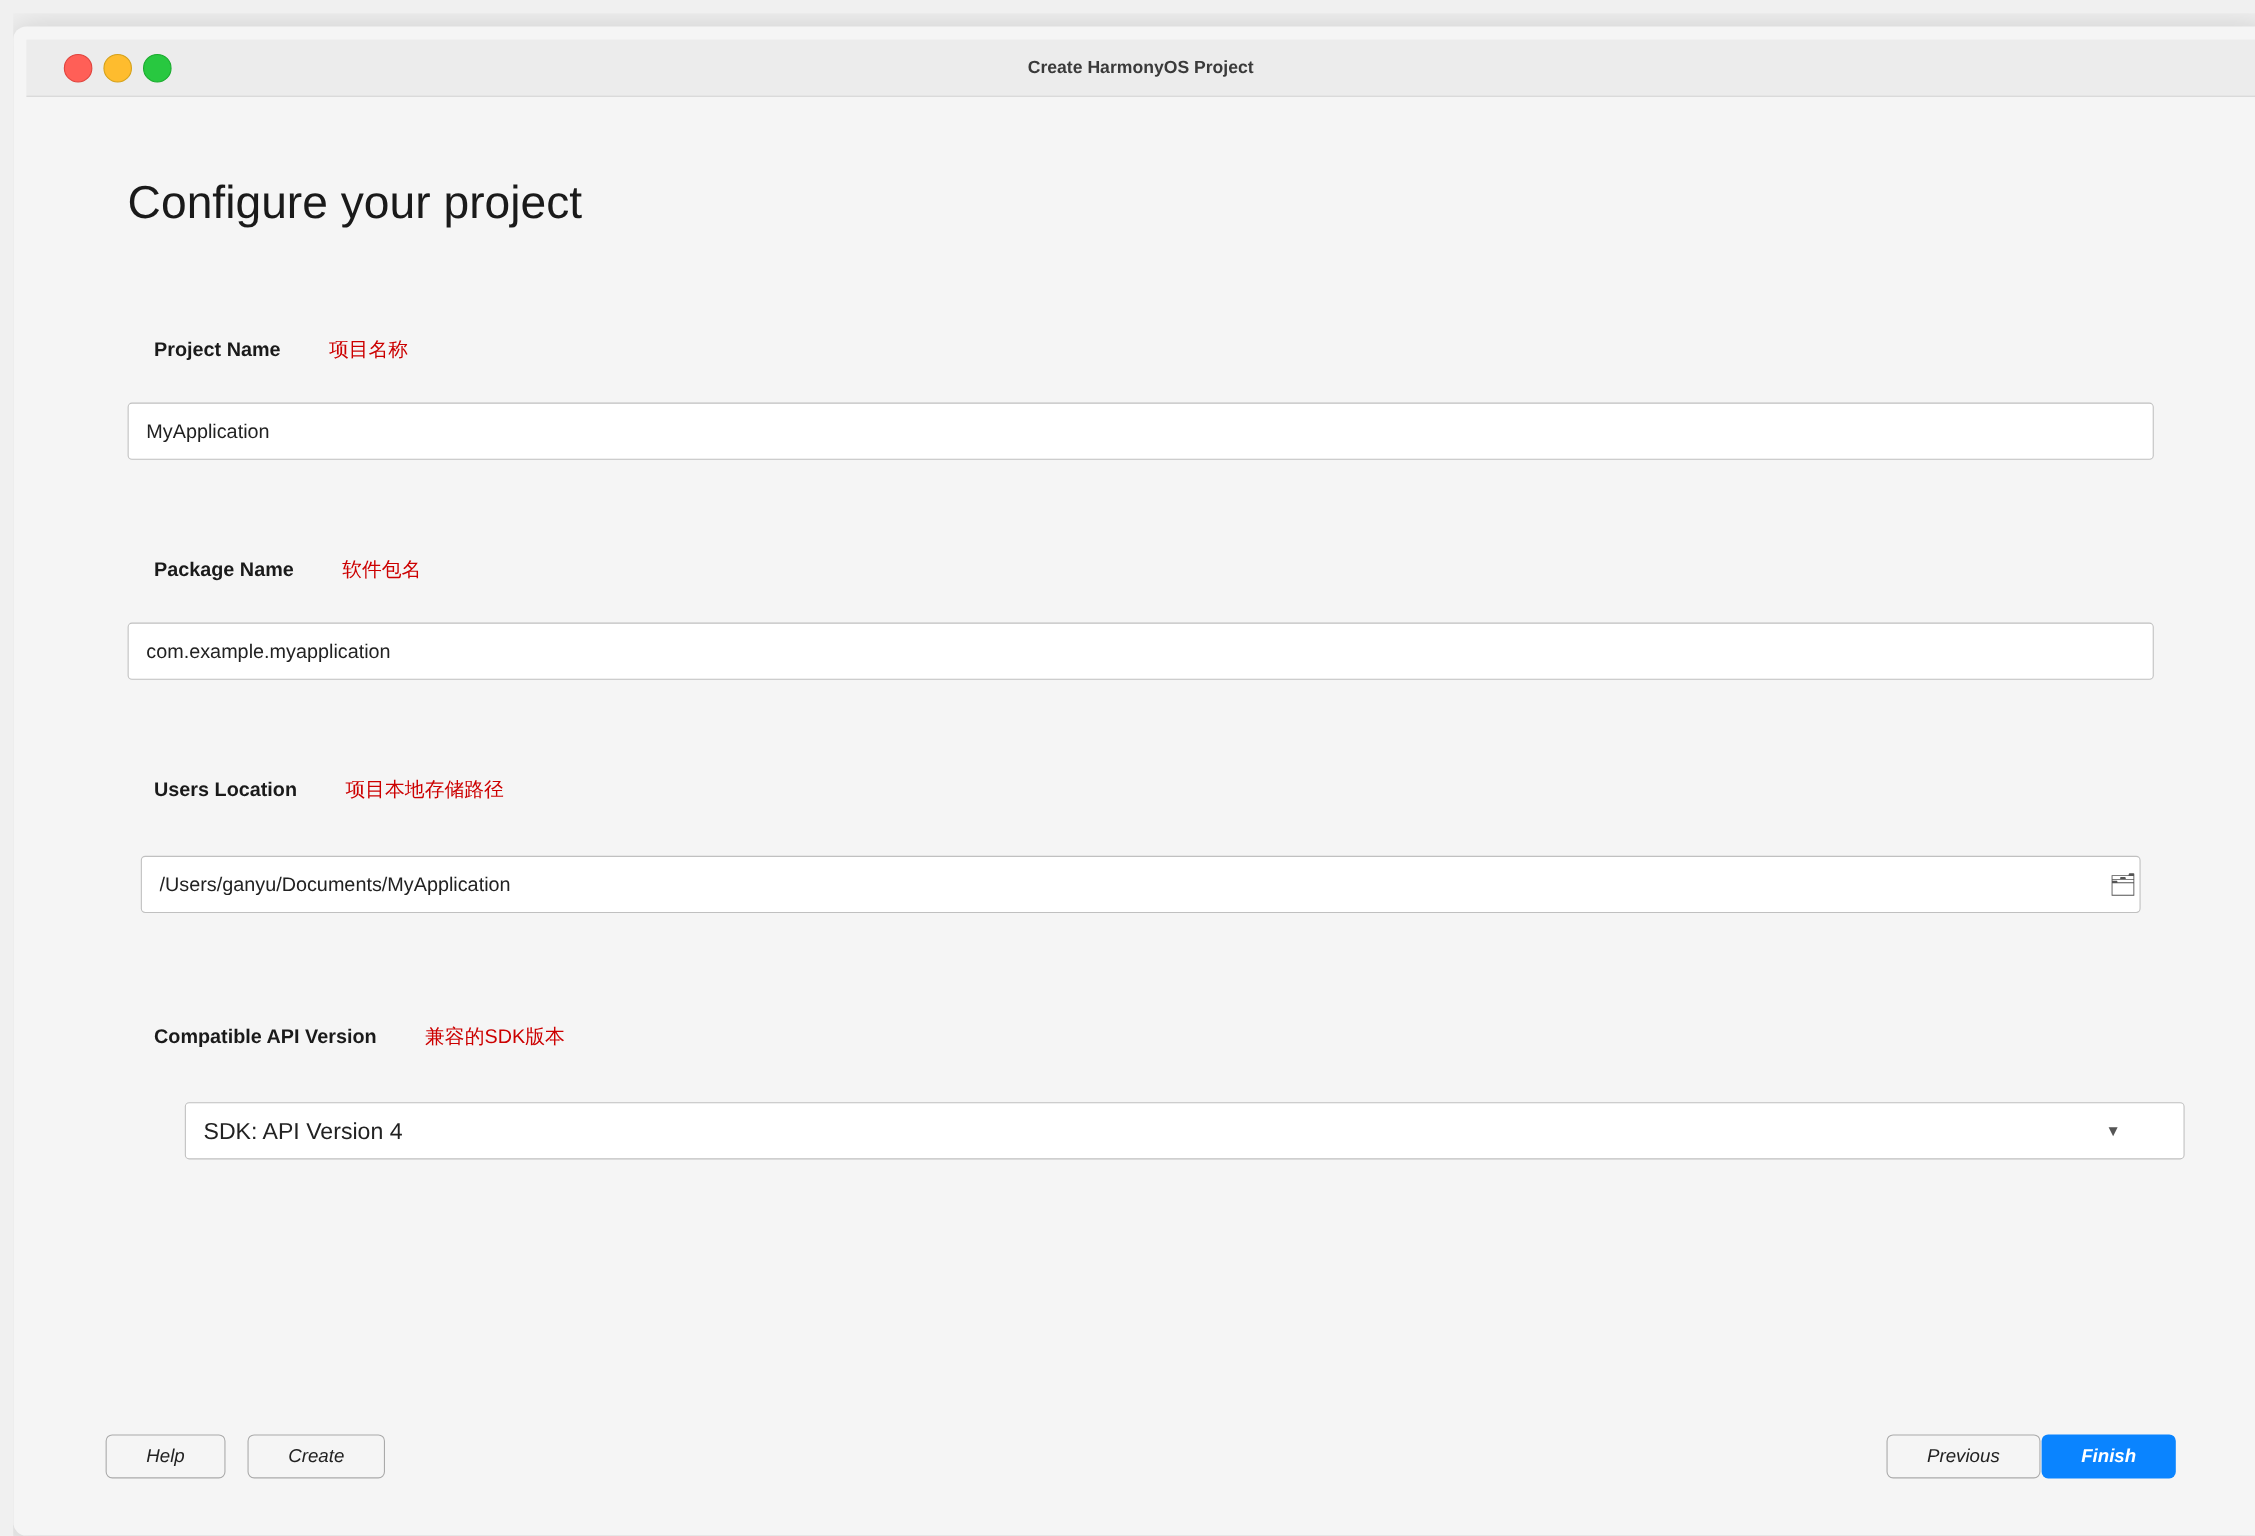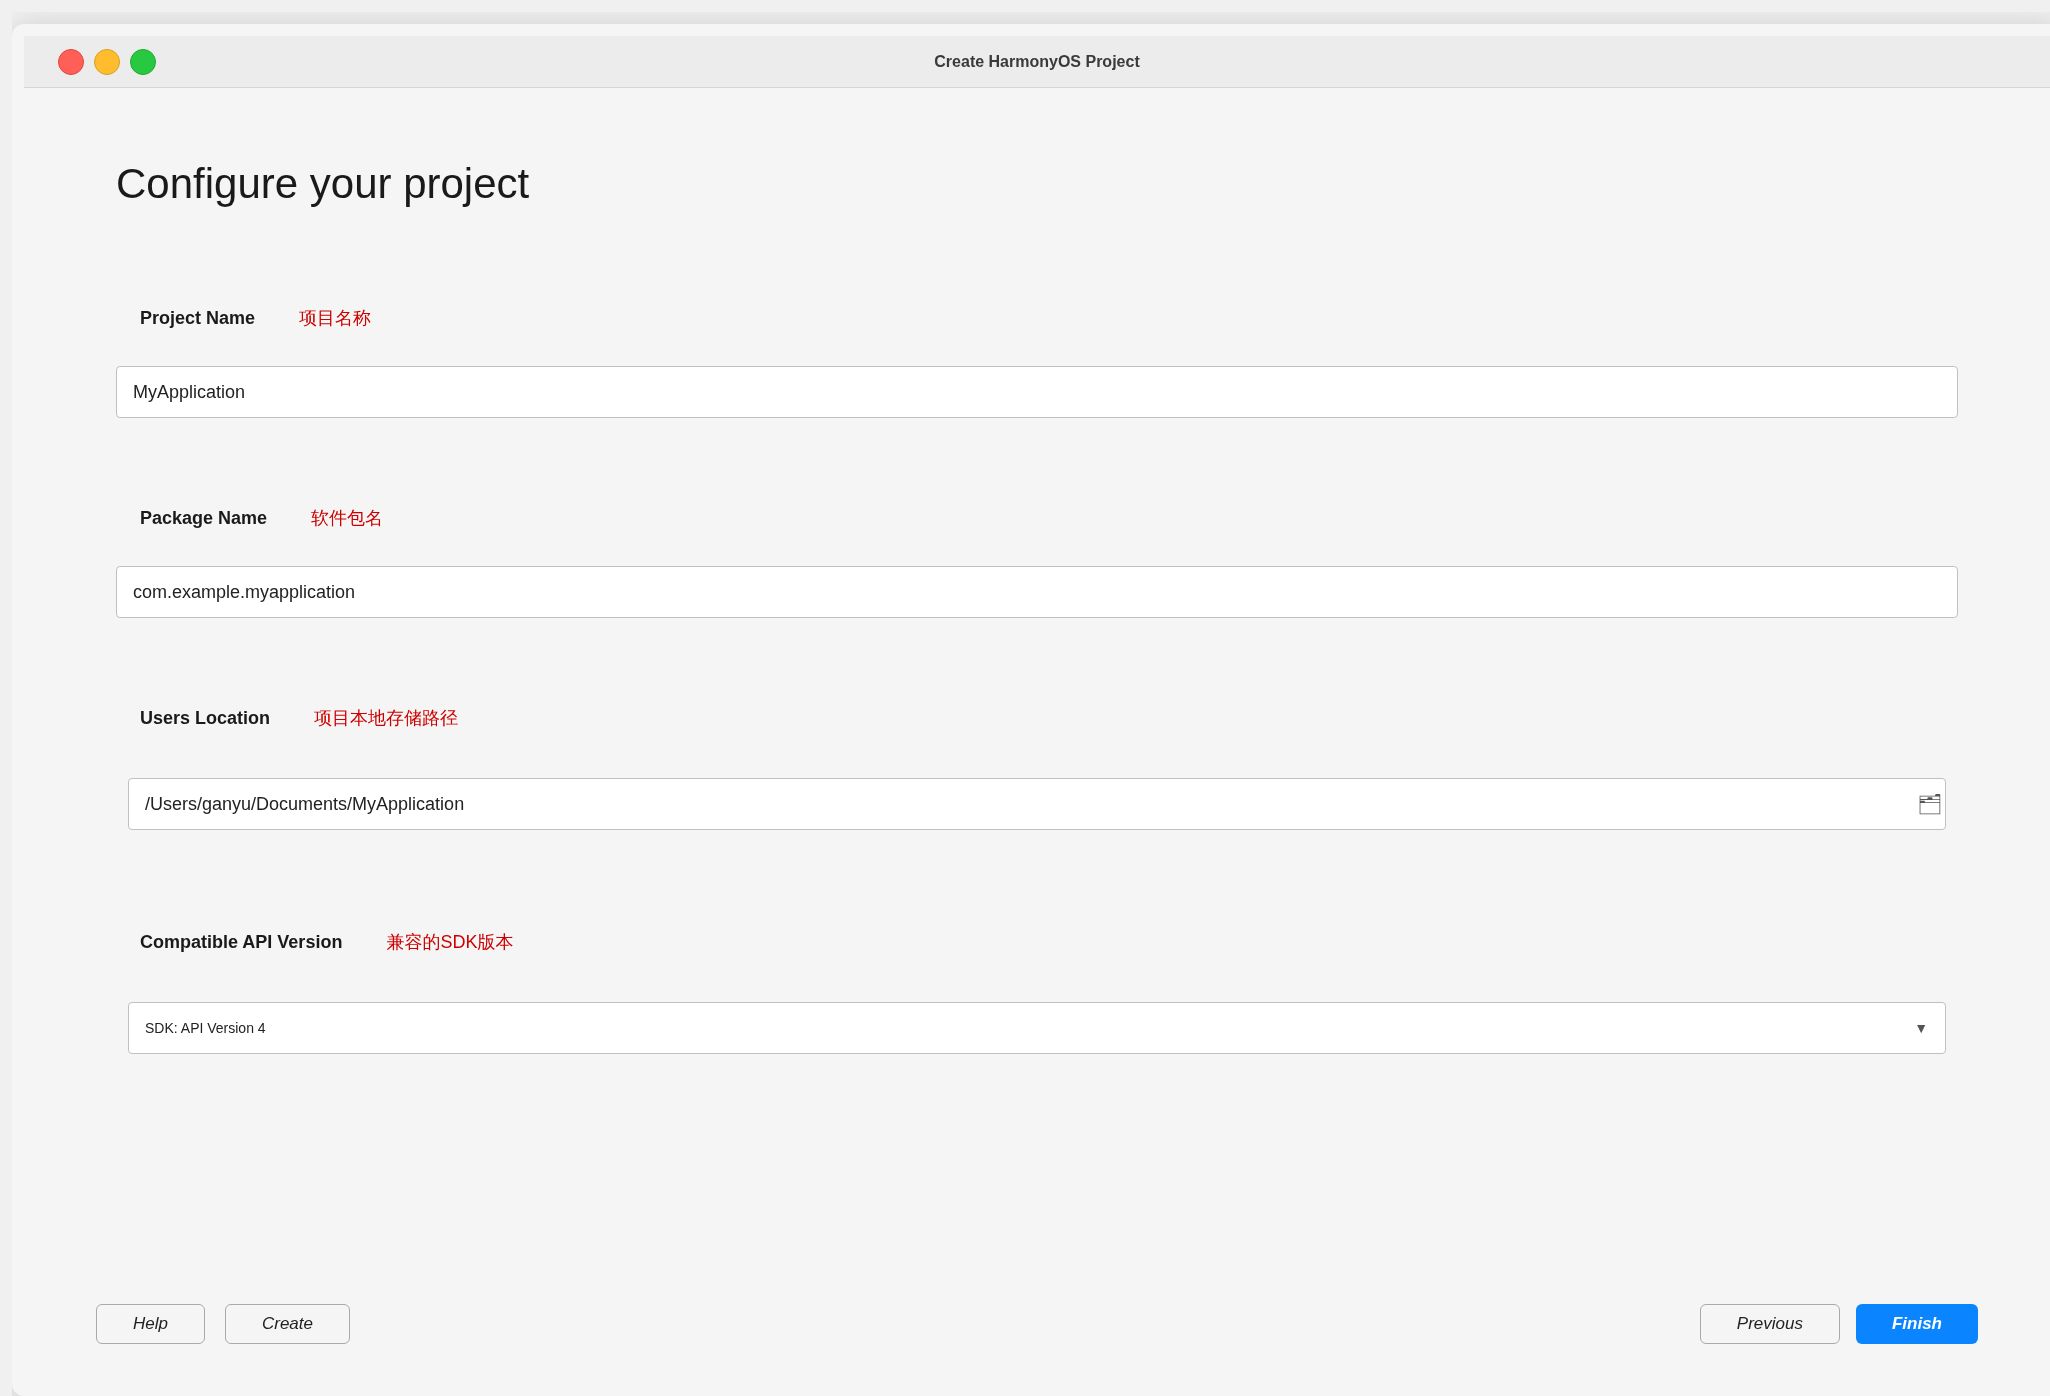--- a/index.html
+++ b/index.html
@@ -145,26 +145,27 @@
       position: relative;
       width: 100%;
     }
 
     .form-select {
       width: 100%;
       height: 52px;
       border: 1px solid #c0c0c0;
       border-radius: 4px;
       padding: 0 16px;
-      font-size: 14px;
+      font-size: 21px;
       color: #222;
       background: #fff;
       appearance: none;
       outline: none;
       cursor: pointer;
+      margin-left: 40px;
     }
 
     .select-arrow {
       position: absolute;
       right: 18px;
       top: 50%;
       transform: translateY(-50%);
       pointer-events: none;
       color: #555;
       font-size: 14px;
@@ -180,21 +181,21 @@
       margin-top: auto;
     }
 
     .footer-left {
       display: flex;
       gap: 20px;
     }
 
     .footer-right {
       display: flex;
-      gap: 16px;
+      gap: 1px;
     }
 
     .btn {
       height: 40px;
       padding: 0 36px;
       font-size: 17px;
       border-radius: 6px;
       cursor: pointer;
       font-weight: 400;
       font-style: italic;

